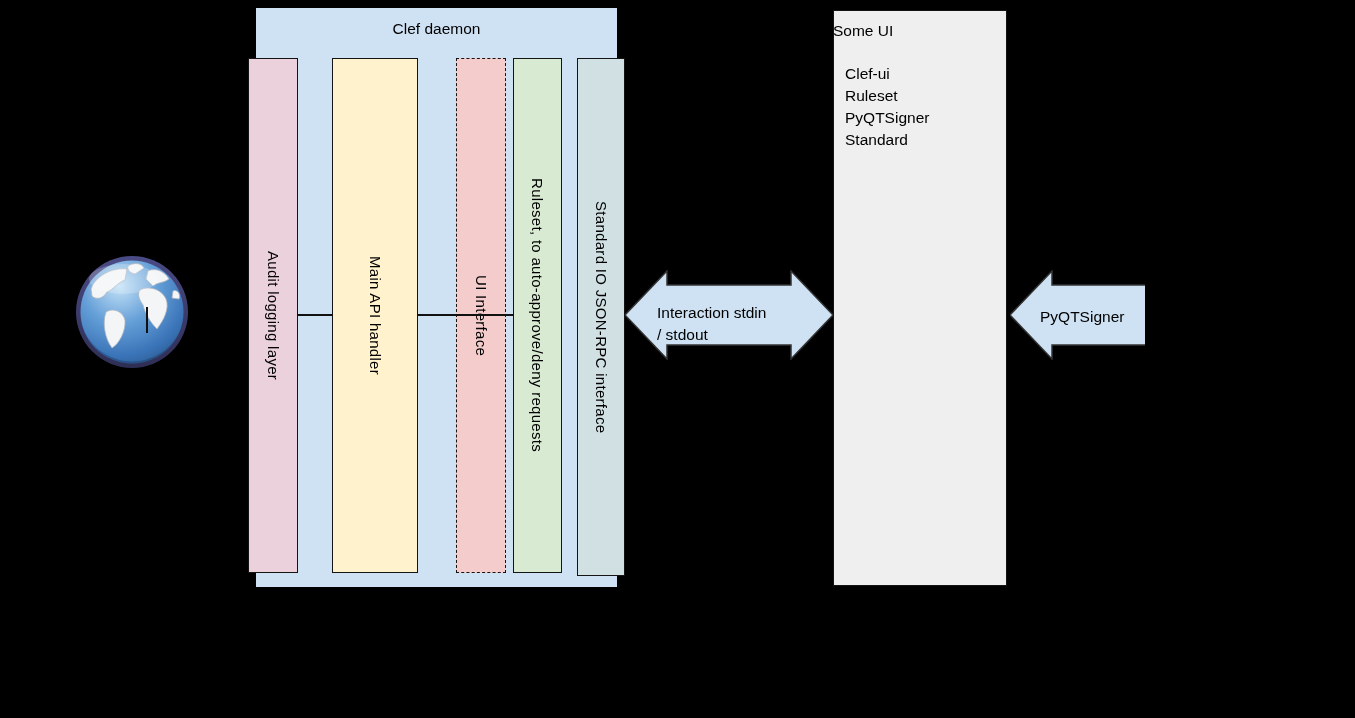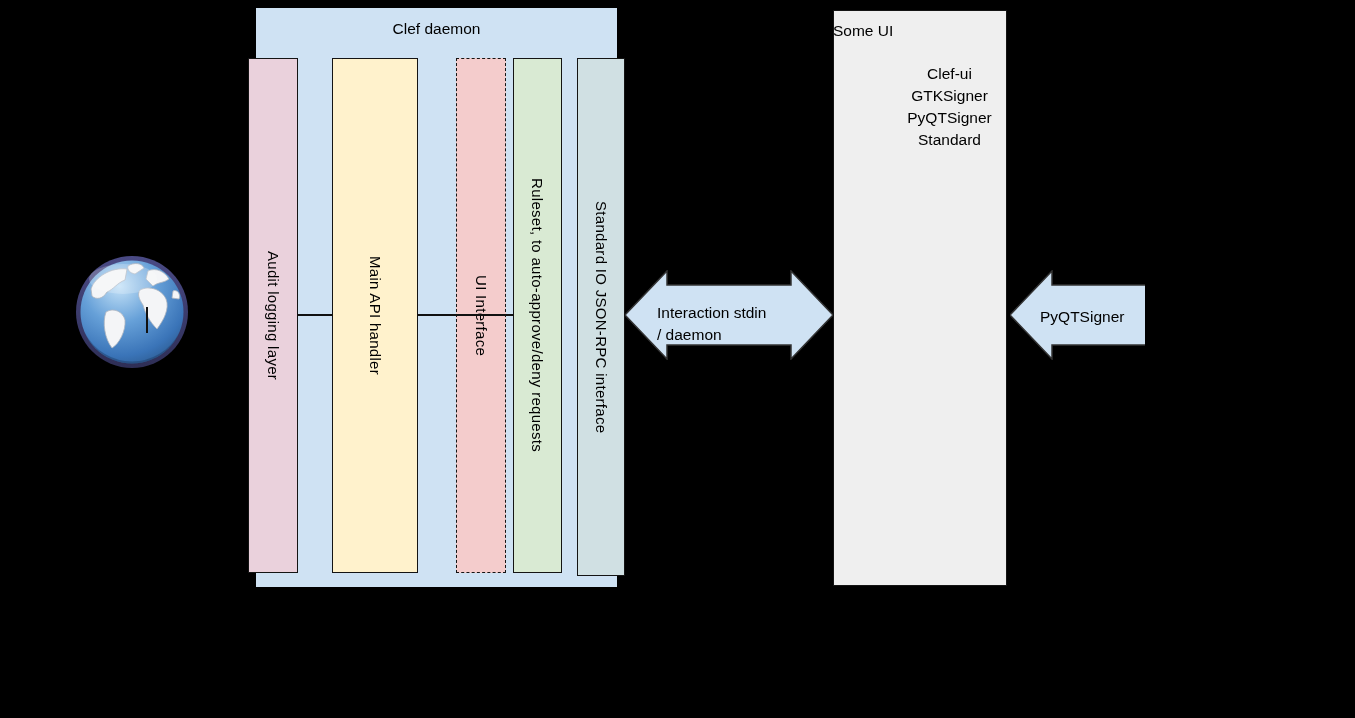--- a/index.html
+++ b/index.html
@@ -58,22 +58,22 @@
     left: 833px; top: 10px; width: 174px; height: 576px;
     background: #efefef;
     border: 1.5px solid #141414;
     z-index: 2;
   }
   #someui-title {
     left: 833px; top: 22px; width: 174px;
     text-align: left; font-size: 15.5px; z-index: 5;
   }
   #someui-list {
-    left: 872px; top: 63px; width: 155px;
-    font-size: 15.5px; line-height: 22px; z-index: 5; text-align: center;
+    left: 845px; top: 63px; width: 155px;
+    font-size: 15.5px; line-height: 22px; z-index: 5;
   }
 
   
   .arrow-svg { z-index: 2; }
   #arrow1 { left: 625px; top: 270px; }
   #arrow2 { left: 1010px; top: 270px; }
   .arrow-label {
     z-index: 5; font-size: 15.5px; line-height: 22px;
   }
   #arrow1-label { left: 657px; top: 302px; width: 160px; }
@@ -136,28 +136,28 @@
     </g>
     <ellipse cx="50" cy="24" rx="34" ry="15" fill="#ffffff" opacity="0.22"></ellipse>
     <path d="M12,78 A51.5,51.5 0 0 0 106,78 A53,53 0 0 1 12,78 Z" fill="#1d3a61" opacity="0.45"></path>
   </svg>
 
   <svg id="arrow1" class="arrow-svg abs" width="208" height="90" viewBox="0 0 208 90">
     <polygon points="0,45 42,1 42,15 166,15 166,1 208,45 166,89 166,75 42,75 42,89" stroke="#333333" stroke-width="1.5" fill="#cfe2f3"></polygon>
   </svg>
   <div id="arrow1-label" class="arrow-label abs">
     <div>Interaction stdin</div>
-    <div>/ daemon</div>
+    <div>/ stdout</div>
   </div>
 
   <div id="someui-box" class="abs" style="background-color: rgb(239, 239, 239);"></div>
   <div id="someui-title" class="abs">Some UI</div>
   <div id="someui-list" class="abs">
     <div>Clef-ui</div>
-    <div>GTKSigner</div>
+    <div>Ruleset</div>
     <div>PyQTSigner</div>
     <div>Standard</div>
   </div>
 
   <svg id="arrow2" class="arrow-svg abs" width="205" height="90" viewBox="0 0 205 90">
     <polygon points="0,45 42,1 42,15 163,15 163,1 205,45 163,89 163,75 42,75 42,89" stroke="#333333" stroke-width="1.5" fill="#cfe2f3"></polygon>
   </svg>
   <div id="arrow2-label" class="arrow-label abs">PyQTSigner</div>
 
   <svg id="user" class="abs" width="95" height="115" viewBox="0 0 95 115">

